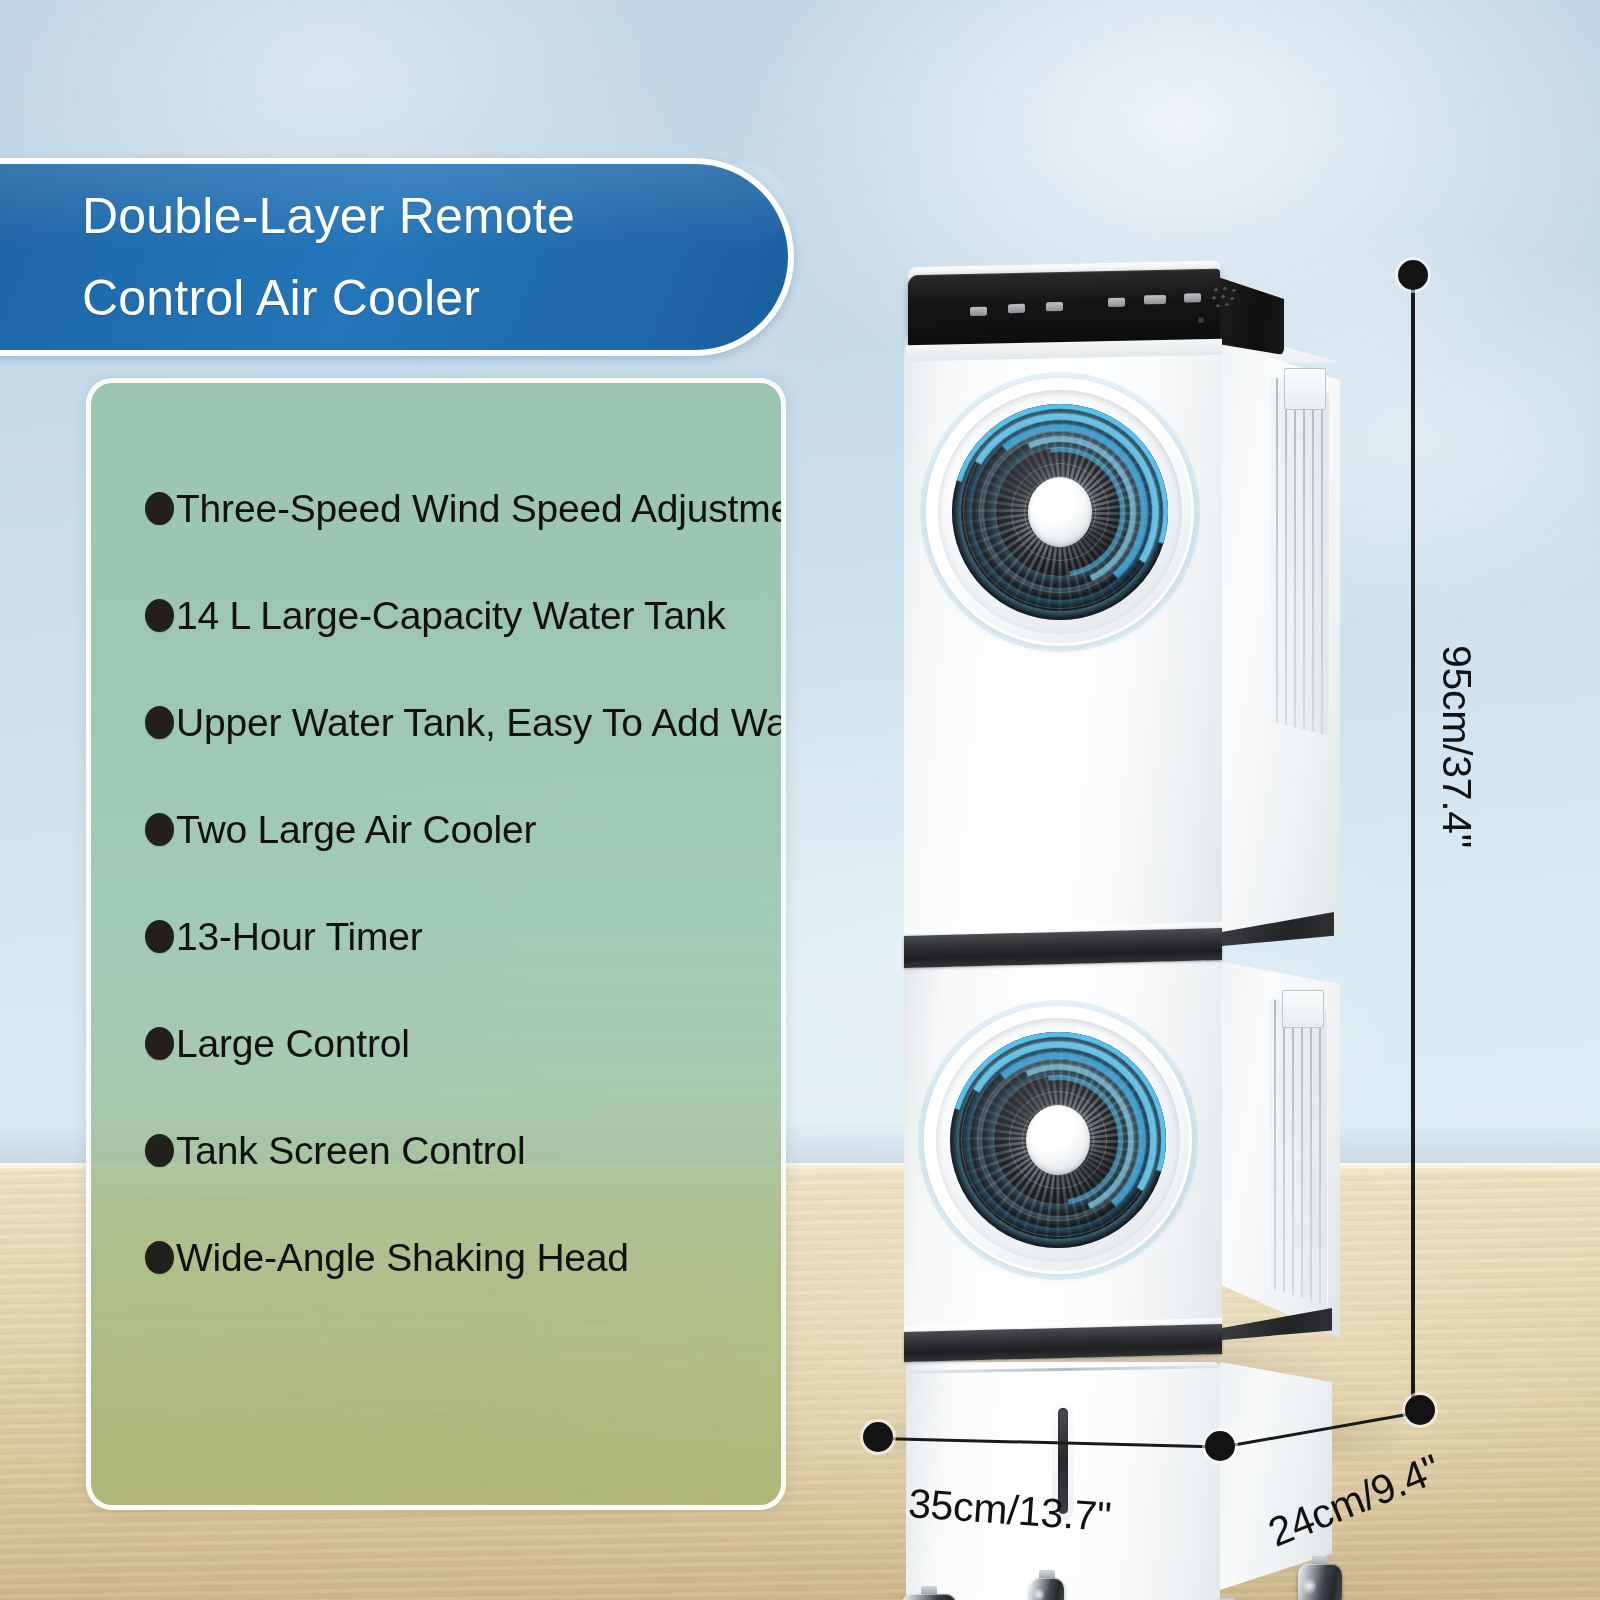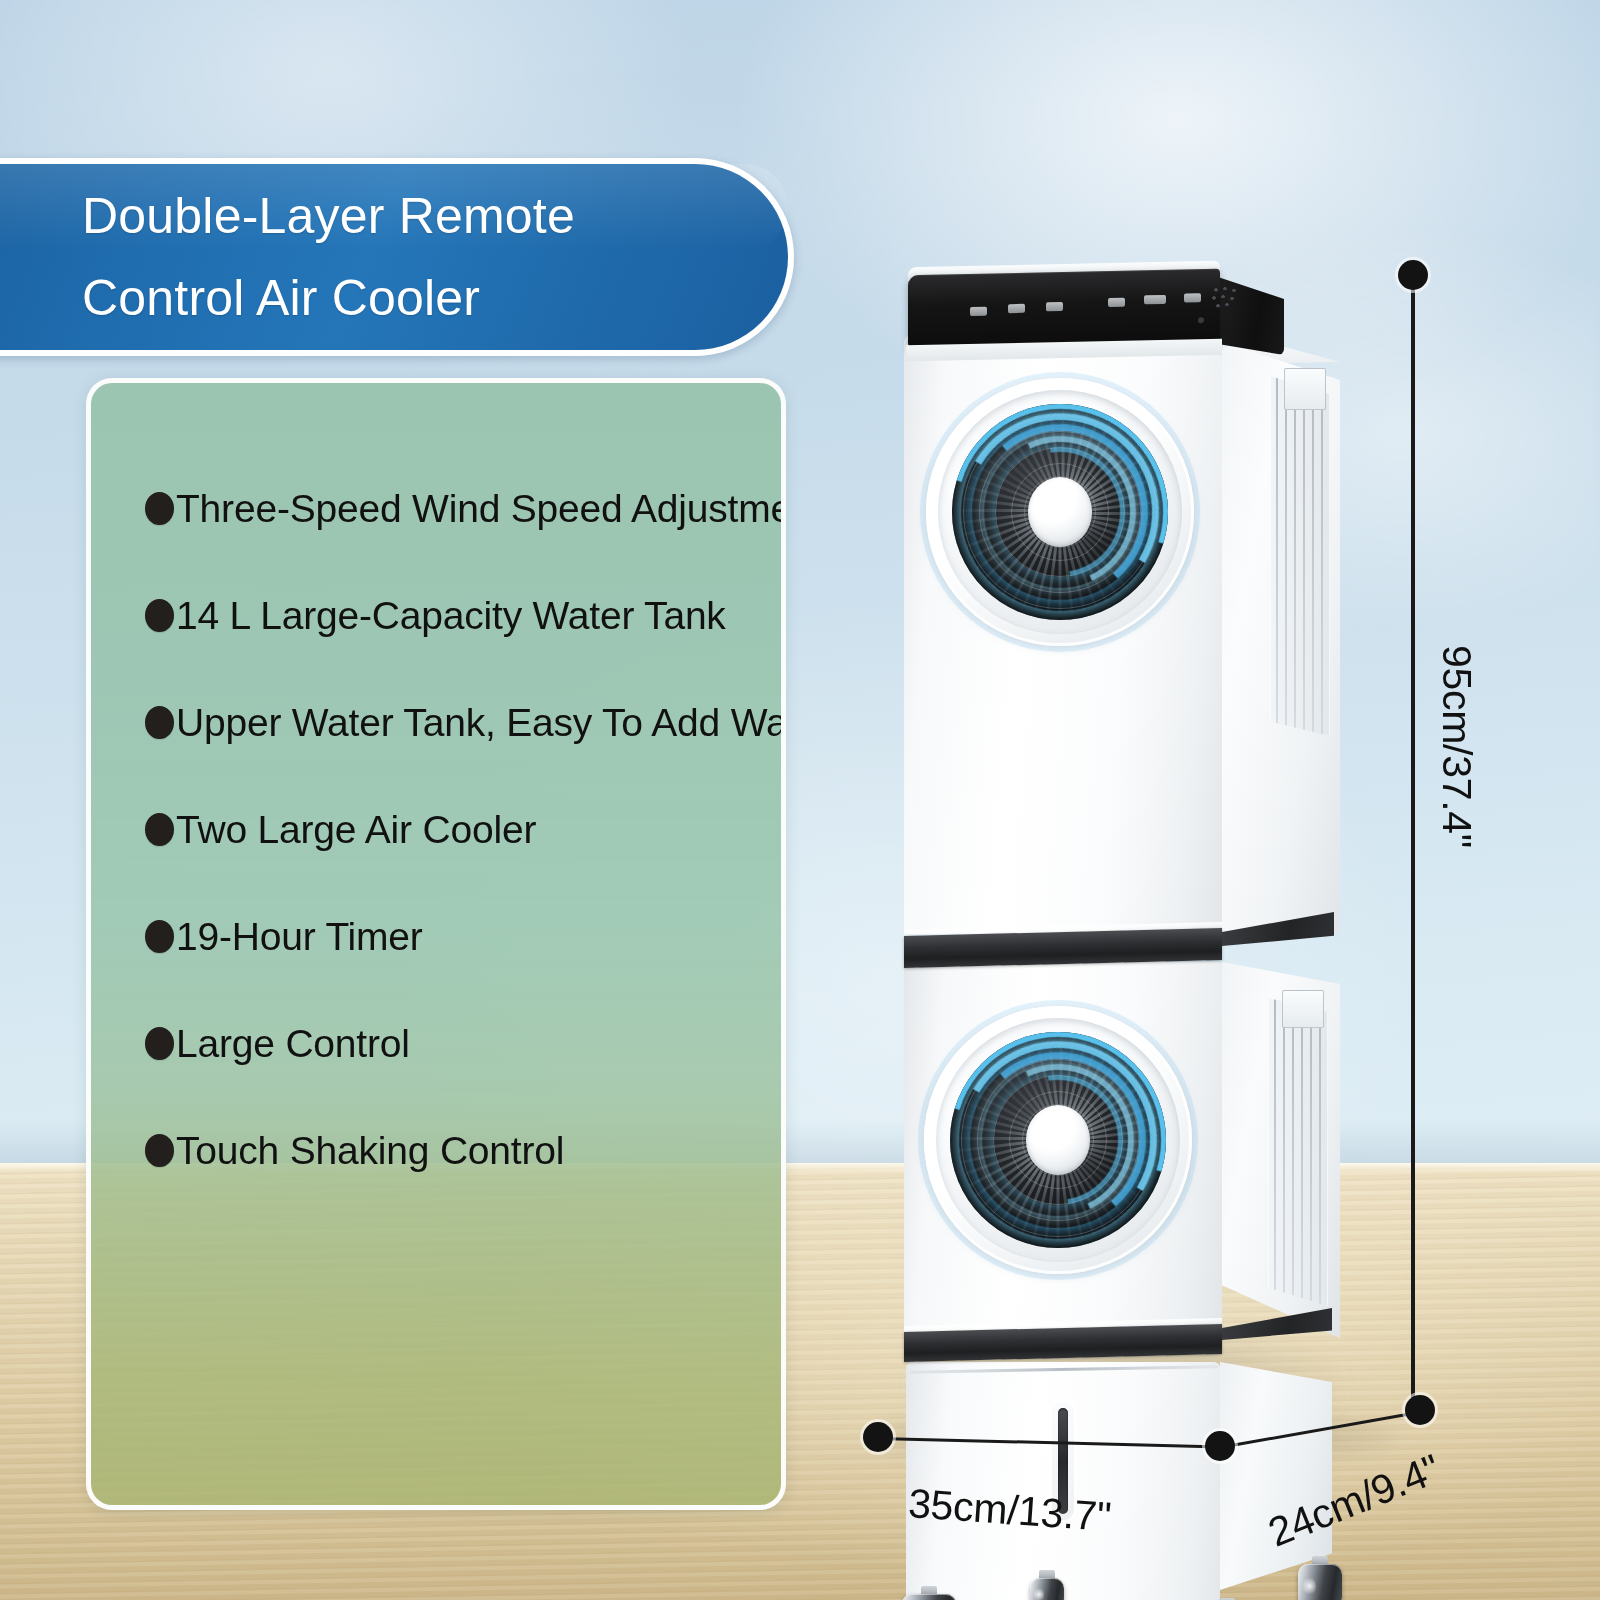--- a/index.html
+++ b/index.html
@@ -367,29 +367,33 @@
   <div class="feat-row">
     <span class="bullet"></span>
     <span class="feat-text">Upper Water Tank, Easy To Add Water</span>
   </div>
   <div class="feat-row">
     <span class="bullet"></span>
     <span class="feat-text">Two Large Air Cooler</span>
   </div>
   <div class="feat-row">
     <span class="bullet"></span>
-    <span class="feat-text">19-Hour Timer</span>
+    <span class="feat-text">13-Hour Timer</span>
   </div>
   <div class="feat-row">
     <span class="bullet"></span>
     <span class="feat-text">Large Control</span>
   </div>
   <div class="feat-row">
     <span class="bullet"></span>
-    <span class="feat-text">Touch Shaking Control</span>
+    <span class="feat-text">Tank Screen Control</span>
+  </div>
+  <div class="feat-row">
+    <span class="bullet"></span>
+    <span class="feat-text">Wide-Angle Shaking Head</span>
   </div>
 </div>
 
 <div class="shadow-body"></div>
 <div class="shadow-floor"></div>
 
 <div id="product">
 
   <div class="top-face"></div>
   <div class="side-upper"></div>

